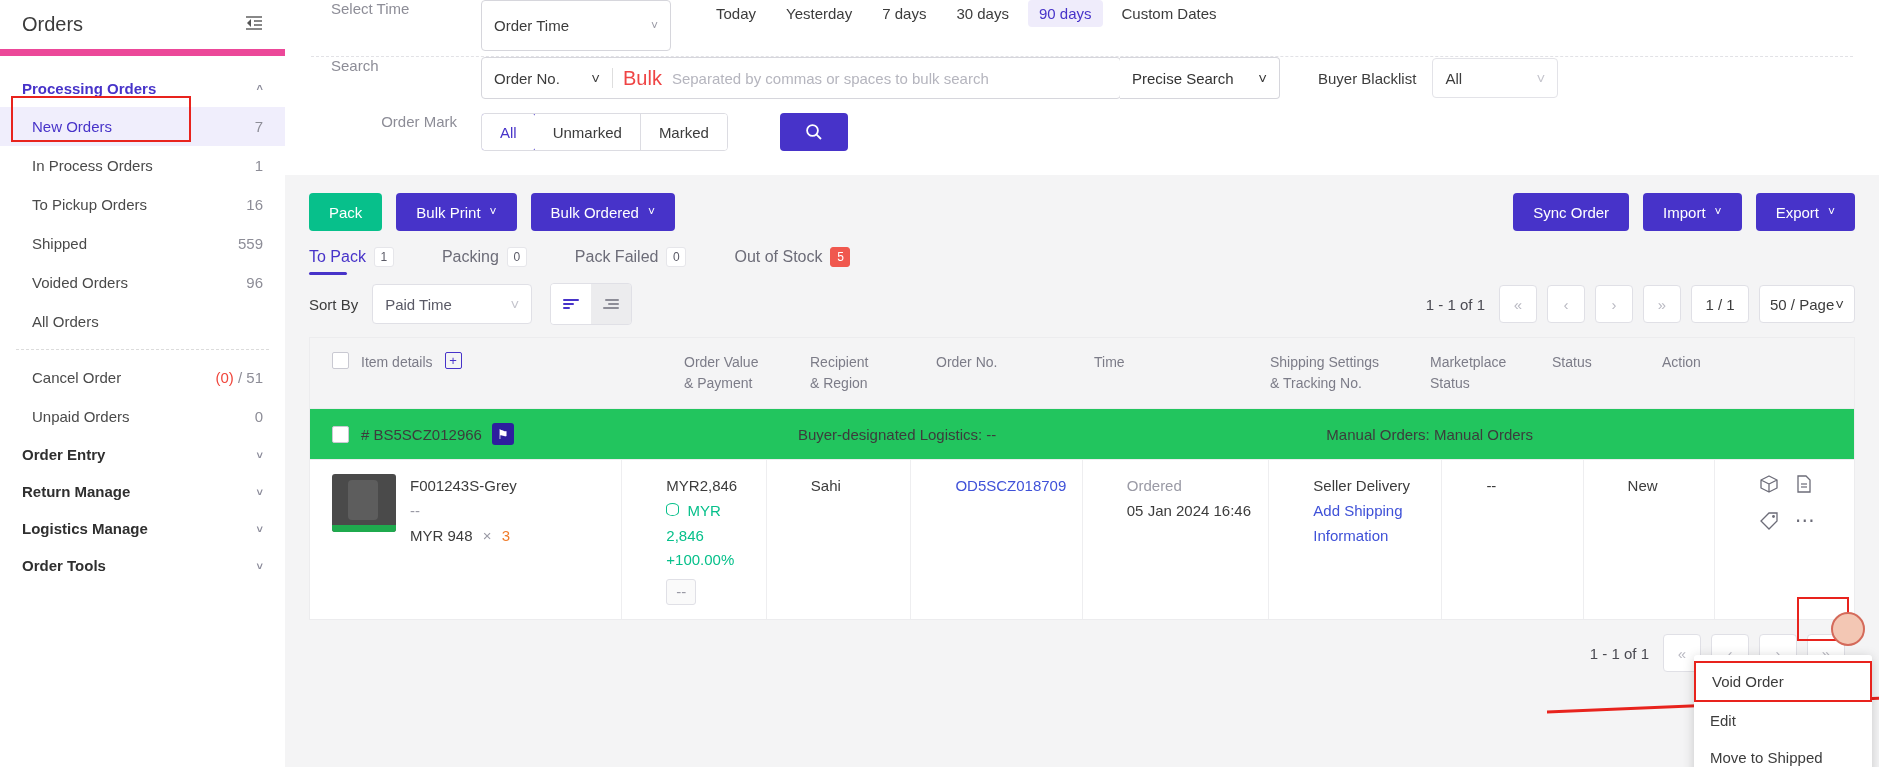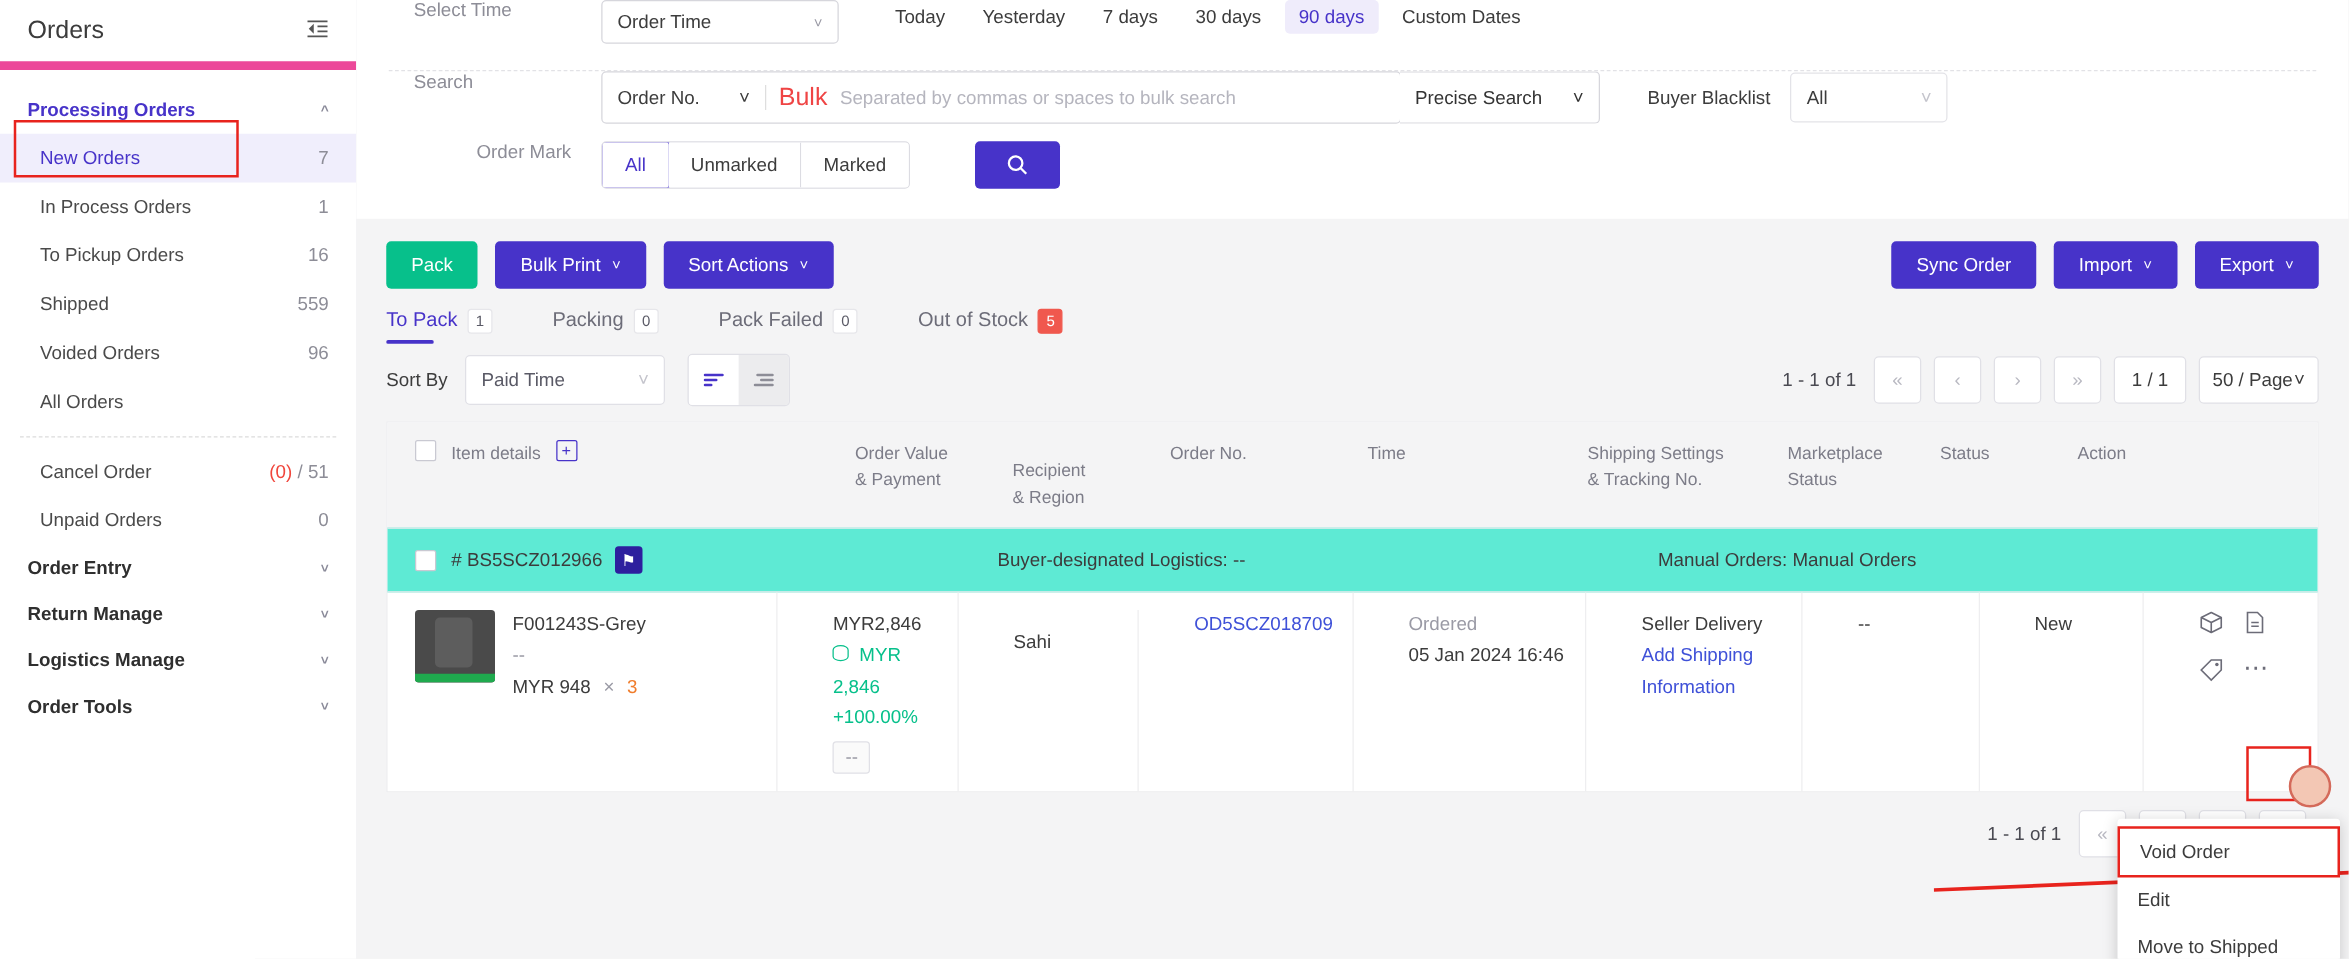--- a/index.html
+++ b/index.html
@@ -35,21 +35,21 @@
   .cancel-red { color:#f0463c; }
   .cancel-grey { color:#8d8d97; }
   .hl-box { position:absolute; left:11px; top:96px; width:180px; height:46px;
             border:2px solid #e8231d; pointer-events:none; }
 
   
   .main { flex:1; height:767px; position:relative; background:#f4f4f5; overflow:hidden; }
   .filters { background:#fff; padding:0 24px; }
   .frow { display:flex; align-items:flex-start; min-height:56px; }
   .flabel { color:#8d8d97; font-size:15px; width:172px; padding-left:22px; }
-  .sel { border:1px solid #d6d6dc; border-radius:4px; height:35px; background:#fff;
+  .sel { border:1px solid #d6d6dc; border-radius:4px; height:51px; background:#fff;
          display:flex; align-items:center; justify-content:space-between; padding:0 12px;
          font-size:15px; color:#3c3c3c; cursor:pointer; }
   .sel .cv { color:#9a9aa5; font-size:12px; margin-left:14px; }
   .sel-time { width:190px; }
   .quick { display:flex; align-items:center; margin-left:34px; gap:8px; }
   .quick span { padding:5px 11px; border-radius:4px; font-size:15px; color:#3c3c3c; cursor:pointer; }
   .quick span.on { background:#efecfb; color:#4733c9; }
   .divider { border-top:1px dashed #e2e2e6; margin:0 2px; }
 
   .searchbox { display:flex; align-items:center; border:1px solid #d6d6dc; border-radius:4px;
@@ -120,27 +120,27 @@
              display:flex; align-items:center; justify-content:space-between; padding:0 10px;
              font-size:15px; color:#3c3c3c; cursor:pointer; }
 
   
   .tbl { margin:0 24px; background:#fff; border:1px solid #ececee; }
   .thead { display:flex; background:#f4f4f5; padding:10px 0; }
   .th { font-size:14px; color:#7c7c88; line-height:1.5; padding:4px 8px; }
   .cbox { width:17px; height:17px; border:1px solid #c9c9d2; border-radius:2px; background:#fff;
           display:inline-block; cursor:pointer; vertical-align:middle; }
   .c-item { width:366px; display:flex; align-items:flex-start; padding-left:22px; gap:12px; }
-  .c-val { width:126px; } .c-rec { width:126px;margin-top:14px; } .c-ord { width:158px; }
+  .c-val { width:126px; } .c-rec { width:126px; } .c-ord { width:158px; }
   .c-time { width:176px; } .c-ship { width:160px; } .c-mkt { width:122px; }
   .c-sts { width:110px; } .c-act { width:120px; }
   .plus-ic { display:inline-flex; width:17px; height:17px; border:1px solid #4733c9; color:#4733c9;
              align-items:center; justify-content:center; font-size:13px; border-radius:2px; cursor:pointer; }
 
-  .orderbar { display:flex; align-items:center; background:#5eead4; border-top:1px solid #ececee;
+  .orderbar { display:flex; align-items:center; background:#22c55e; border-top:1px solid #ececee;
               border-bottom:1px solid #ececee; padding:14px 22px; font-size:15px; color:#3c3c3c; }
   .flag { width:22px; height:22px; background:#2d1f9e; border-radius:3px; color:#fff;
           display:inline-flex; align-items:center; justify-content:center; font-size:13px; margin-left:10px; cursor:pointer; }
   .trow { display:flex; align-items:stretch;gap:36px; }
   .td { padding:14px 8px; font-size:15px; color:#3c3c3c; border-right:1px solid #eeeef0; line-height:1.65; }
   .thumb { width:64px; height:58px; background:#4a4a4a; border-radius:3px; position:relative; overflow:hidden; }
   .thumb:after { content:""; position:absolute; left:0; bottom:0; width:100%; height:7px; background:#1faa4e; }
   .thumb:before { content:""; position:absolute; left:16px; top:6px; width:30px; height:40px;
                   background:#5d5d5d; border-radius:4px; }
   .green-t { color:#07c08b; }
@@ -309,21 +309,21 @@
       </div>
     </div>
 
     <div class="toolbar">
       <div class="btn green">Pack</div>
       <div class="btn purple">
         <span>Bulk Print</span>
         <span class="cv">˅</span>
       </div>
       <div class="btn purple">
-        <span>Sort Actions</span>
+        <span>Bulk Ordered</span>
         <span class="cv">˅</span>
       </div>
       <div class="spacer"></div>
       <div class="btn purple">Sync Order</div>
       <div class="btn purple">
         <span>Import</span>
         <span class="cv">˅</span>
       </div>
       <div class="btn purple" style="margin-right:0;">
         <span>Export</span>

